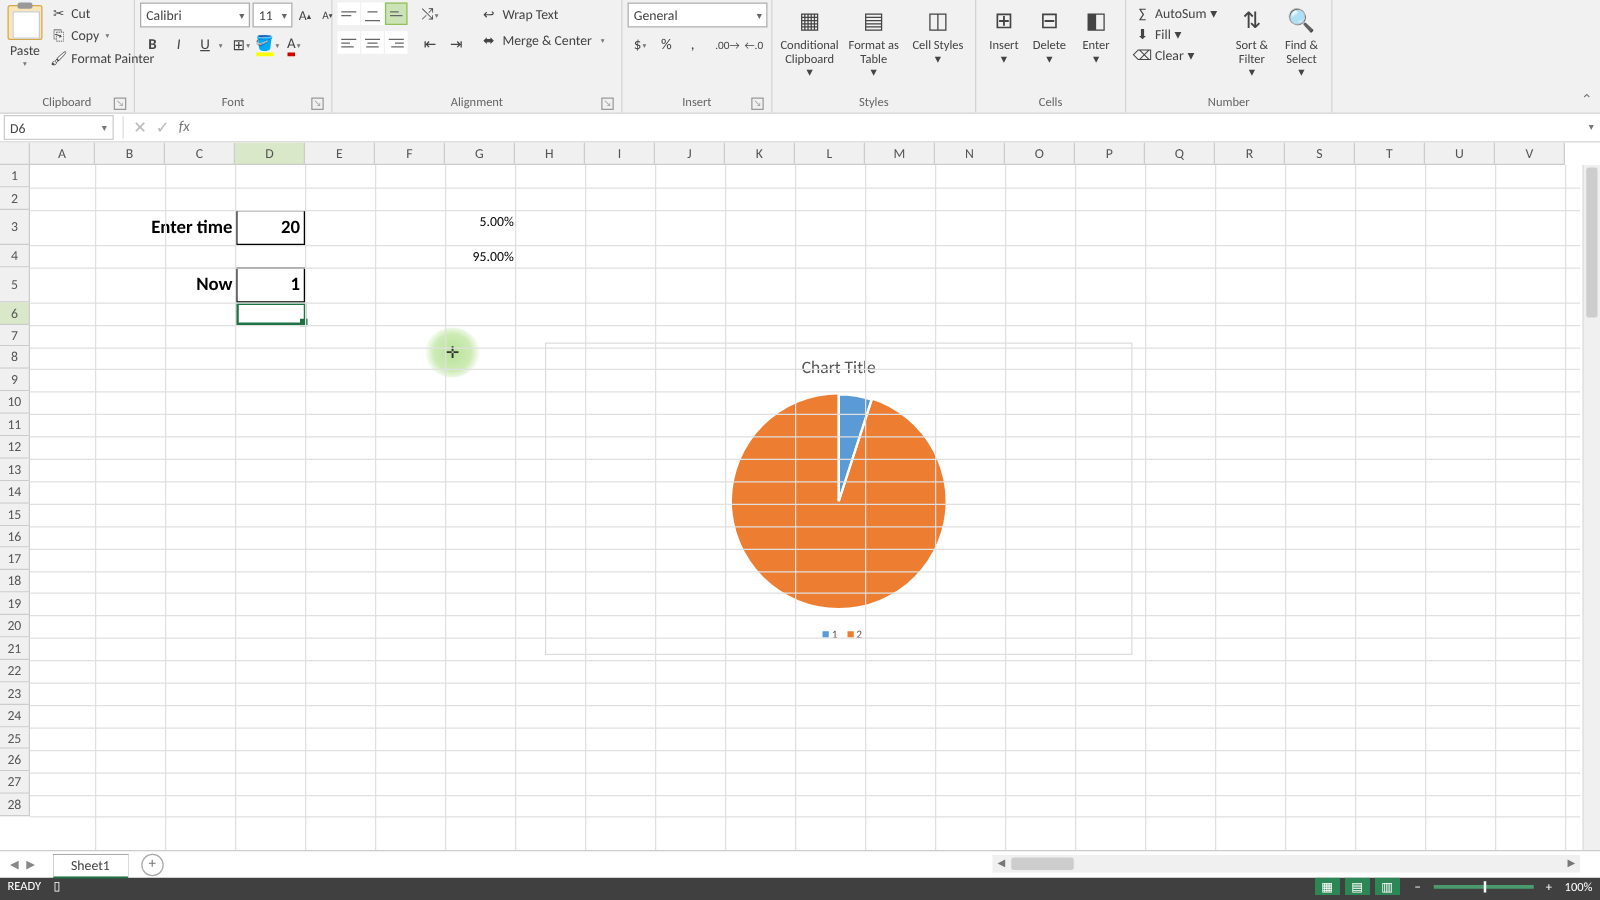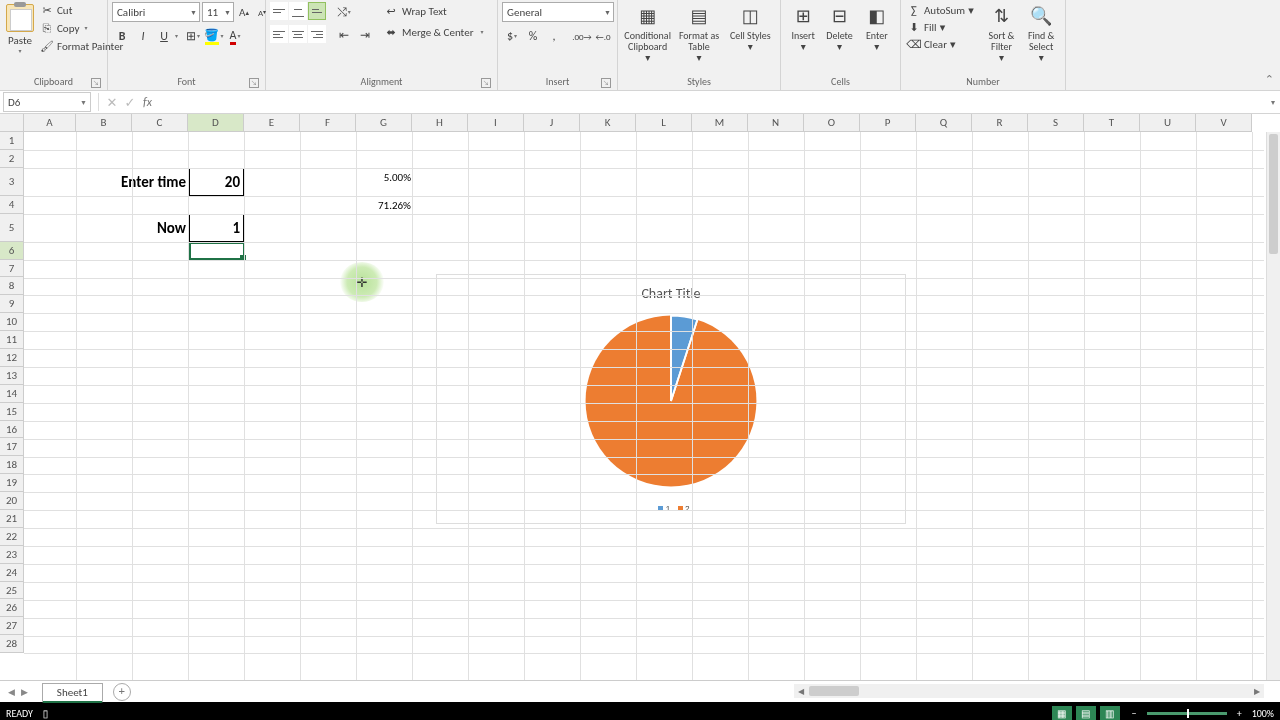--- a/index.html
+++ b/index.html
@@ -83,21 +83,21 @@
 .vthumb{position:absolute;left:2px;right:2px;top:2px;height:120px;background:#cdcdcd;border-radius:2px}
 .tabs-bar{height:22px;background:#fff;border-top:1px solid #ccc;display:flex;align-items:center;position:relative}
 .tab-nav{display:flex;gap:6px;padding:0 8px;color:#888;font-size:9px}
 .sheet-tab{background:#fff;border:1px solid #aaa;border-bottom:none;padding:2px 14px;font-size:11px;margin-left:6px;border-radius:0 0 2px 2px;position:relative;top:1px}
 .sheet-tab.active{border-bottom:2px solid #1f7246}
 .add-tab{width:18px;height:18px;border:1px solid #aaa;border-radius:50%;margin-left:10px;text-align:center;line-height:15px;color:#777;font-size:12px}
 .hscroll{position:absolute;right:16px;width:470px;height:14px;top:3px;background:#f0f0f0;display:flex;align-items:center}
 .hsbtn{width:14px;height:14px;text-align:center;font-size:8px;color:#777;line-height:14px}
 .hthumb{flex:1;margin:0 1px}
 .hthumb-inner{height:10px;width:50px;background:#cdcdcd;border-radius:2px}
-.status-bar{height:18px;background:#000000;color:#fff;display:flex;align-items:flex-end;font-size:10px;padding:0 6px;justify-content:space-between}
+.status-bar{height:18px;background:#404040;color:#fff;display:flex;align-items:flex-start;font-size:10px;padding:0 6px;justify-content:space-between}
 .status-right{display:flex;align-items:center;gap:4px}
 .view-btn{width:20px;height:14px;background:#2d8655;display:flex;align-items:center;justify-content:center}
 .zoom-slider{width:80px;height:3px;background:#4a9a6e;position:relative;margin:0 6px}
 .zoom-slider::before{content:"";position:absolute;left:50%;top:-3px;width:2px;height:9px;background:#fff}
 </style>
 </head>
 <body>
 
 <div class="ribbon">
 
@@ -339,21 +339,21 @@
       <div class="rh">25</div>
       <div class="rh">26</div>
       <div class="rh">27</div>
       <div class="rh">28</div>
     </div>
   <div class="cells" id="cells" style="width:1240px;height:548px">
 
     <div class="cell-text bold15" style="left:59px;top:36px;width:106px;height:28px;justify-content:flex-end">Enter time</div>
     <div class="cell-text bold15 boxed" style="left:165px;top:36px;width:55px;height:28px;justify-content:flex-end">20</div>
     <div class="cell-text" style="left:336px;top:36px;width:54px;height:18px;justify-content:flex-end">5.00%</div>
-    <div class="cell-text" style="left:332px;top:64px;width:58px;height:18px;justify-content:flex-end">71.26%</div>
+    <div class="cell-text" style="left:332px;top:64px;width:58px;height:18px;justify-content:flex-end">95.00%</div>
     <div class="cell-text bold15" style="left:115px;top:82px;width:50px;height:28px;justify-content:flex-end">Now</div>
     <div class="cell-text bold15 boxed" style="left:165px;top:82px;width:55px;height:28px;justify-content:flex-end">1</div>
 
     <div class="sel-cell" style="left:165px;top:110px;width:56px;height:18px">
         <div class="sel-handle"></div>
       </div>
 
     <div class="highlight-spot" style="left:316px;top:130px">
         <span class="cursor-plus">✛</span>
       </div>

